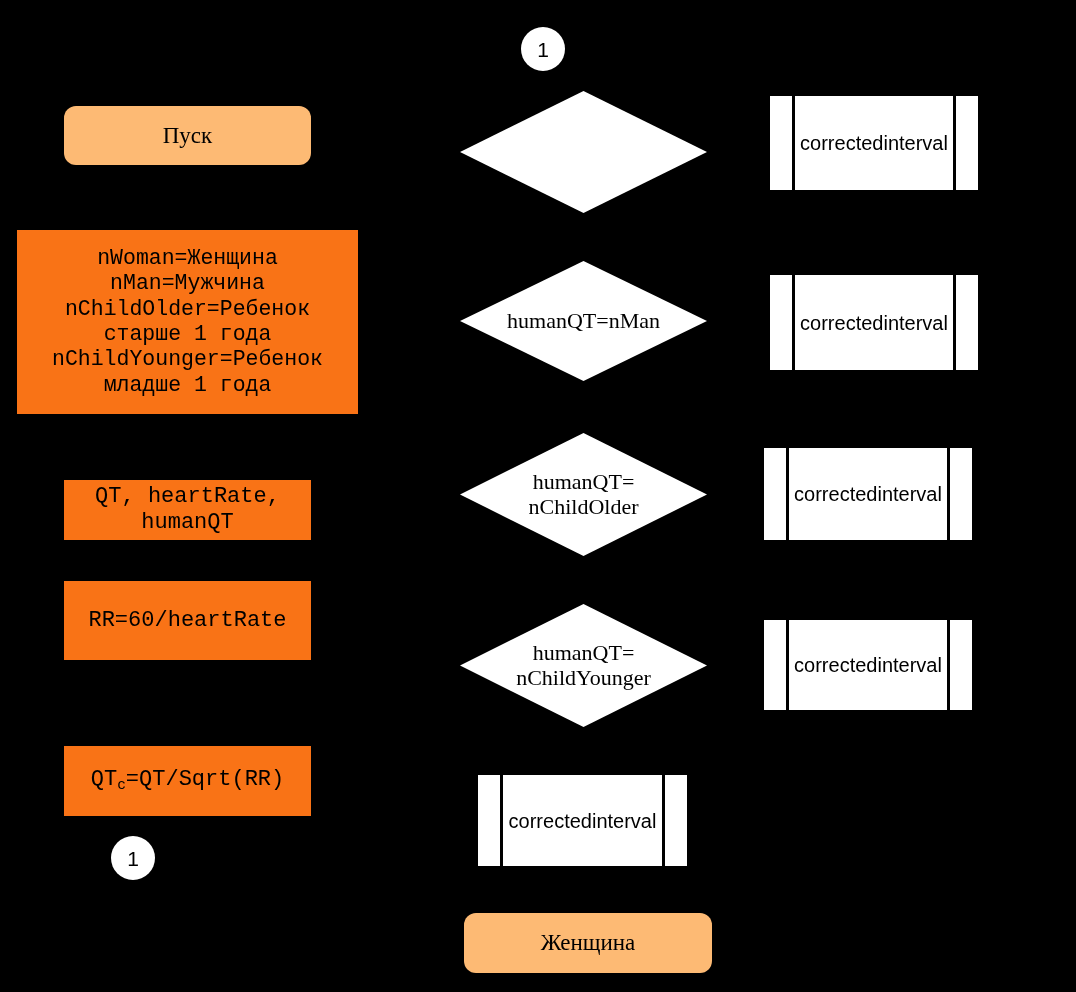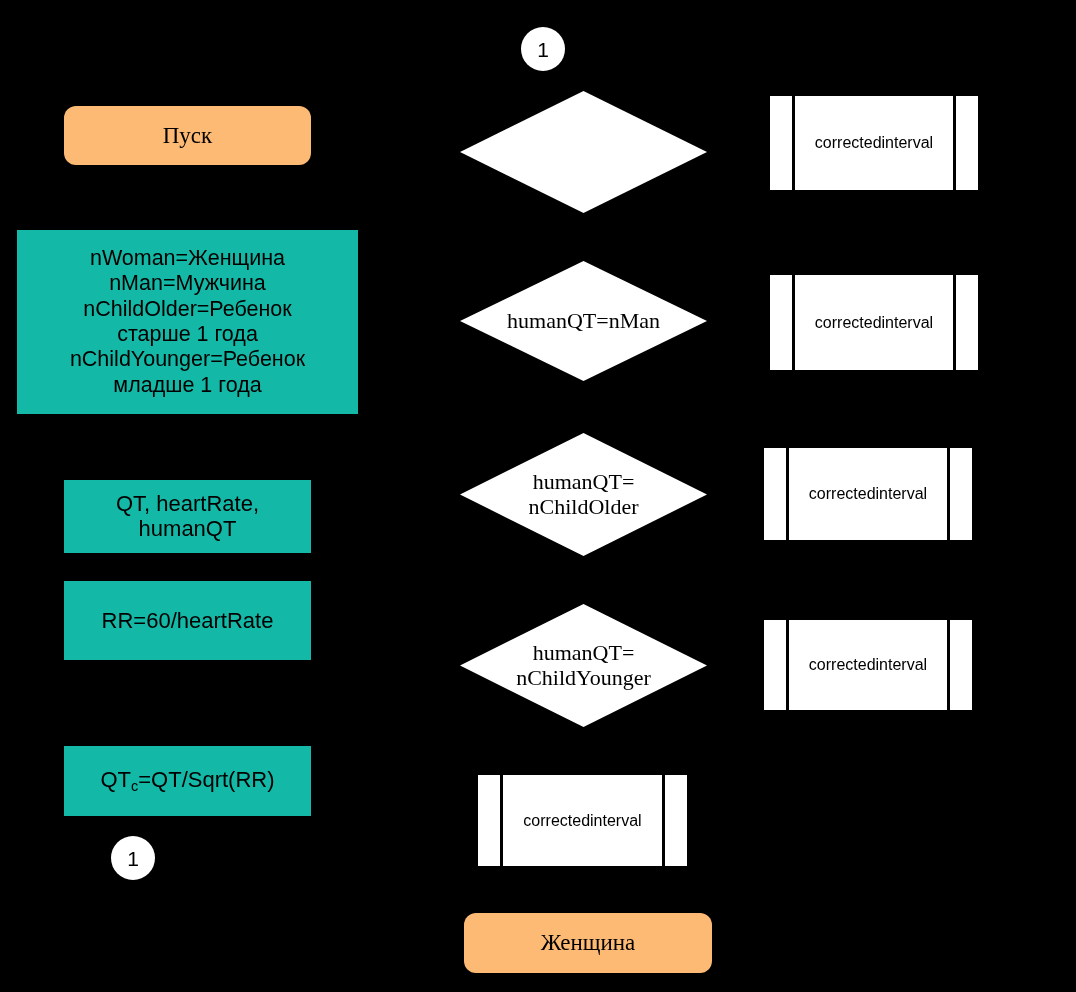--- a/index.html
+++ b/index.html
@@ -34,32 +34,32 @@
     position: absolute;
     background: #fdba74;
     border-radius: 12px;
     font-family: "Liberation Serif", "DejaVu Serif", serif;
     font-size: 23px;
   }
 
   
   .rect {
     position: absolute;
-    background: #14b8a6;
-    font-family: Liberation Sans, sans-serif;
+    background: #f97316;
+    font-family: Liberation Mono, monospace;
     font-size: 22px;
   }
   .rect.decl { font-size: 21.5px; }
 
   
   .subroutine {
     position: absolute;
     background: #ffffff;
     font-family: "Liberation Sans", "DejaVu Sans", sans-serif;
-    font-size: 16px;
+    font-size: 20px;
   }
   .subroutine .bar {
     position: absolute;
     top: 0;
     bottom: 0;
     width: 3px;
     background: #000000;
   }
   .subroutine .bar.left  { left: 22px; }
   .subroutine .bar.right { right: 22px; }
@@ -112,21 +112,21 @@
 
   <div class="rect decl" style="left:17px; top:230px; width:341px; height:184px;">
     <div class="node-text">nWoman=Женщина
 nMan=Мужчина
 nChildOlder=Ребенок
 старше 1 года
 nChildYounger=Ребенок
 младше 1 года</div>
   </div>
 
-  <div class="rect" style="left:64px; top:480px; width:247px; height:73px;">
+  <div class="rect" style="left:64px; top:480px; width:247px; height:60px;">
     <div class="node-text">QT, heartRate,
 humanQT</div>
   </div>
 
   <div class="rect" style="left:64px; top:581px; width:247px; height:79px;">
     <div class="node-text">RR=60/heartRate</div>
   </div>
 
   <div class="rect" style="left:64px; top:746px; width:247px; height:70px;">
     <div class="node-text"><span>QT</span><span class="sub">c</span><span>=QT/Sqrt(RR)</span></div>

